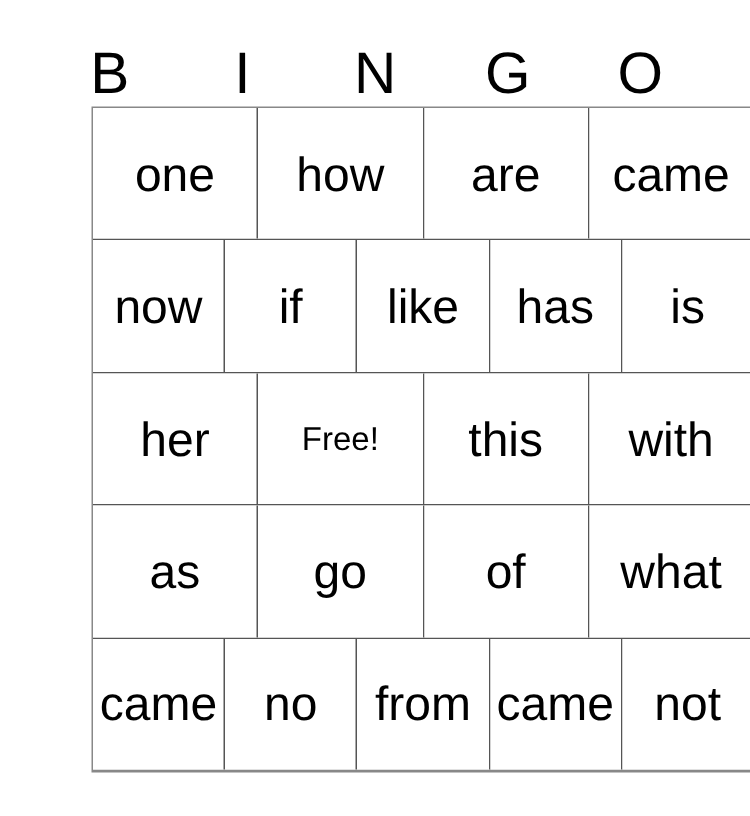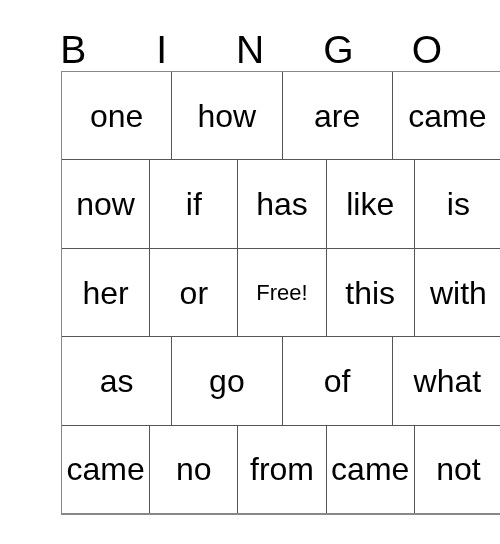--- a/index.html
+++ b/index.html
@@ -130,36 +130,33 @@
     </div>
 
     <div class="grid-row">
       <div class="grid-cell">
           <span class="cell-text">now</span>
         </div>
       <div class="grid-cell">
           <span class="cell-text">if</span>
         </div>
       <div class="grid-cell">
+          <span class="cell-text">like</span>
+        </div>
+      <div class="grid-cell">
           <span class="cell-text">has</span>
         </div>
       <div class="grid-cell">
-          <span class="cell-text">like</span>
-        </div>
-      <div class="grid-cell">
           <span class="cell-text">is</span>
         </div>
     </div>
 
     <div class="grid-row">
       <div class="grid-cell">
           <span class="cell-text">her</span>
-        </div>
-      <div class="grid-cell">
-          <span class="cell-text">or</span>
         </div>
       <div class="grid-cell free">
           <span class="cell-text">Free!</span>
         </div>
       <div class="grid-cell">
           <span class="cell-text">this</span>
         </div>
       <div class="grid-cell">
           <span class="cell-text">with</span>
         </div>

